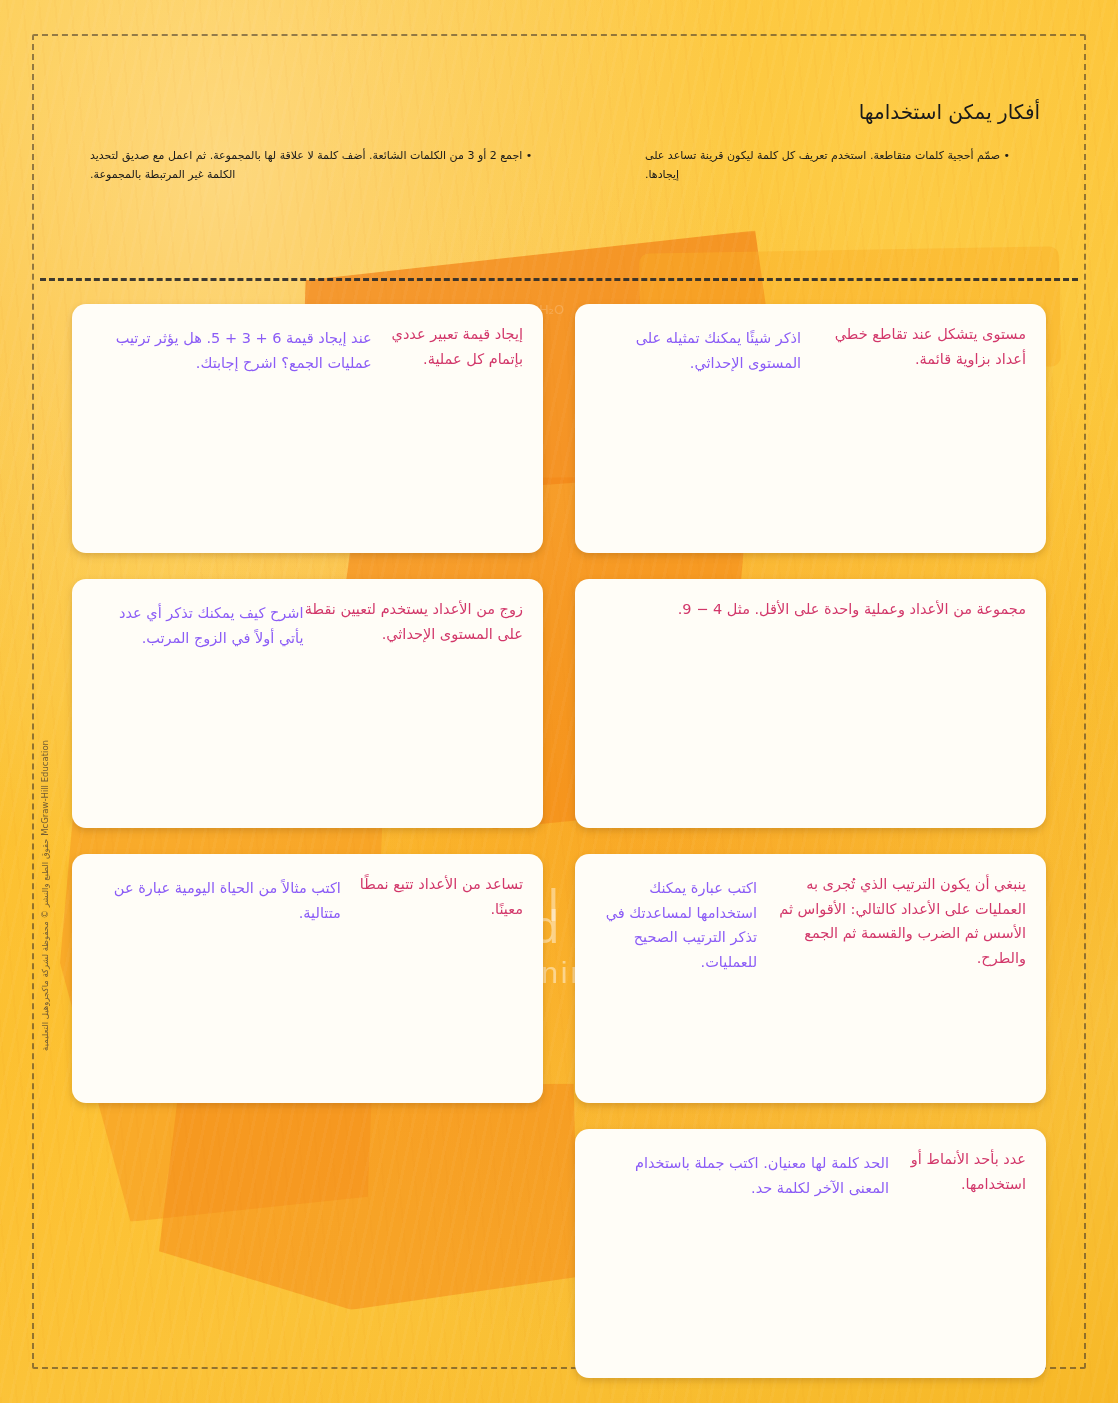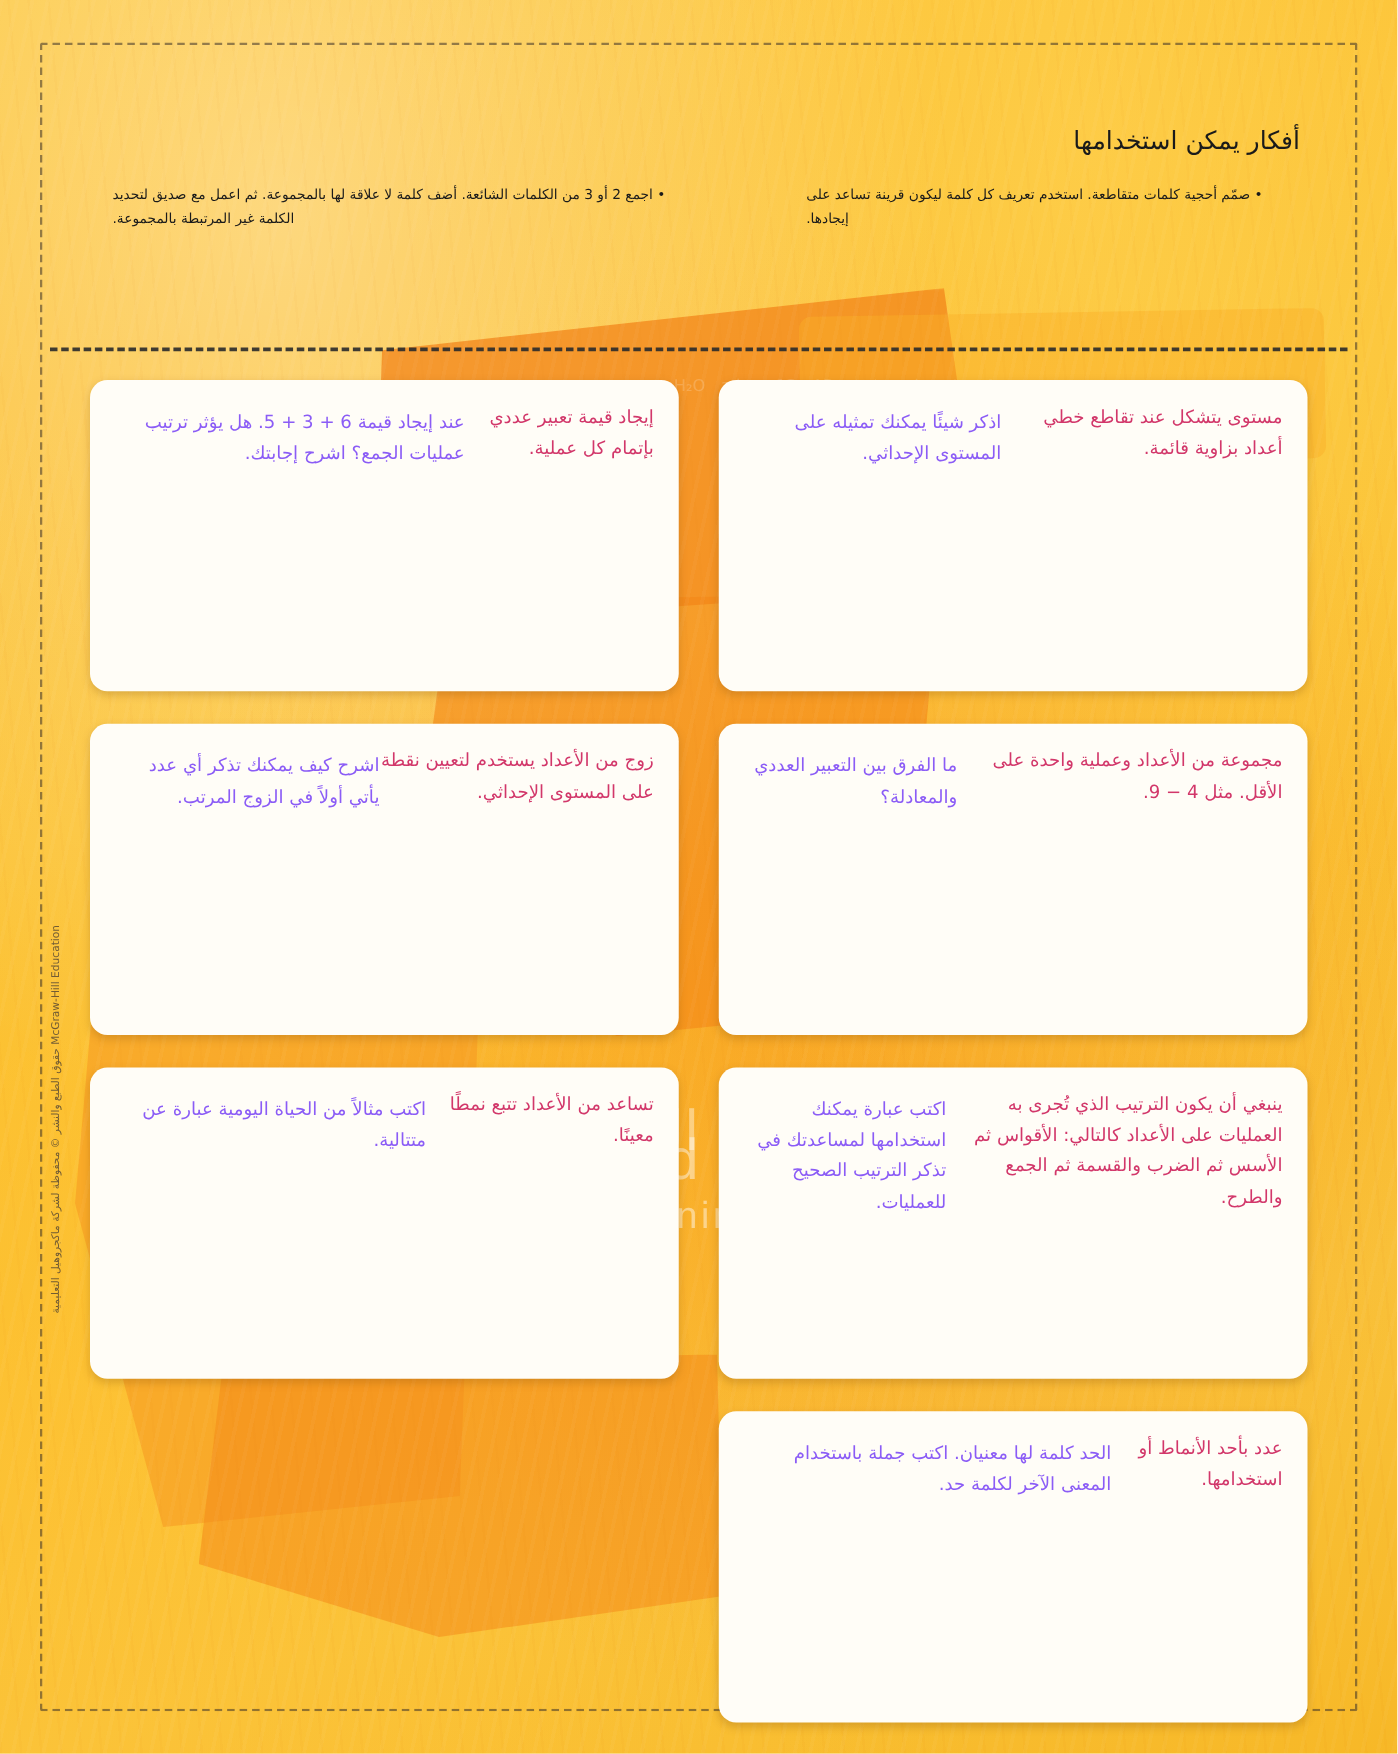--- a/index.html
+++ b/index.html
@@ -133,21 +133,20 @@
         <div class="term">إيجاد قيمة تعبير عددي بإتمام كل عملية.</div>
         <div class="prompt">عند إيجاد قيمة 6 + 3 + 5. هل يؤثر ترتيب عمليات الجمع؟ اشرح إجابتك.</div>
         <div class="lines">
           <div class="ln"></div>
           <div class="ln"></div>
         </div>
       </div>
 
       <div class="card">
         <div class="term">مجموعة من الأعداد وعملية واحدة على الأقل. مثل 4 − 9.</div>
-        <div class="prompt">ما الفرق بين التعبير العددي والمعادلة؟</div>
         <div class="lines">
           <div class="ln"></div>
           <div class="ln"></div>
         </div>
       </div>
 
       <div class="card">
         <div class="term">زوج من الأعداد يستخدم لتعيين نقطة على المستوى الإحداثي.</div>
         <div class="prompt">اشرح كيف يمكنك تذكر أي عدد يأتي أولاً في الزوج المرتب.</div>
         <div class="lines">

